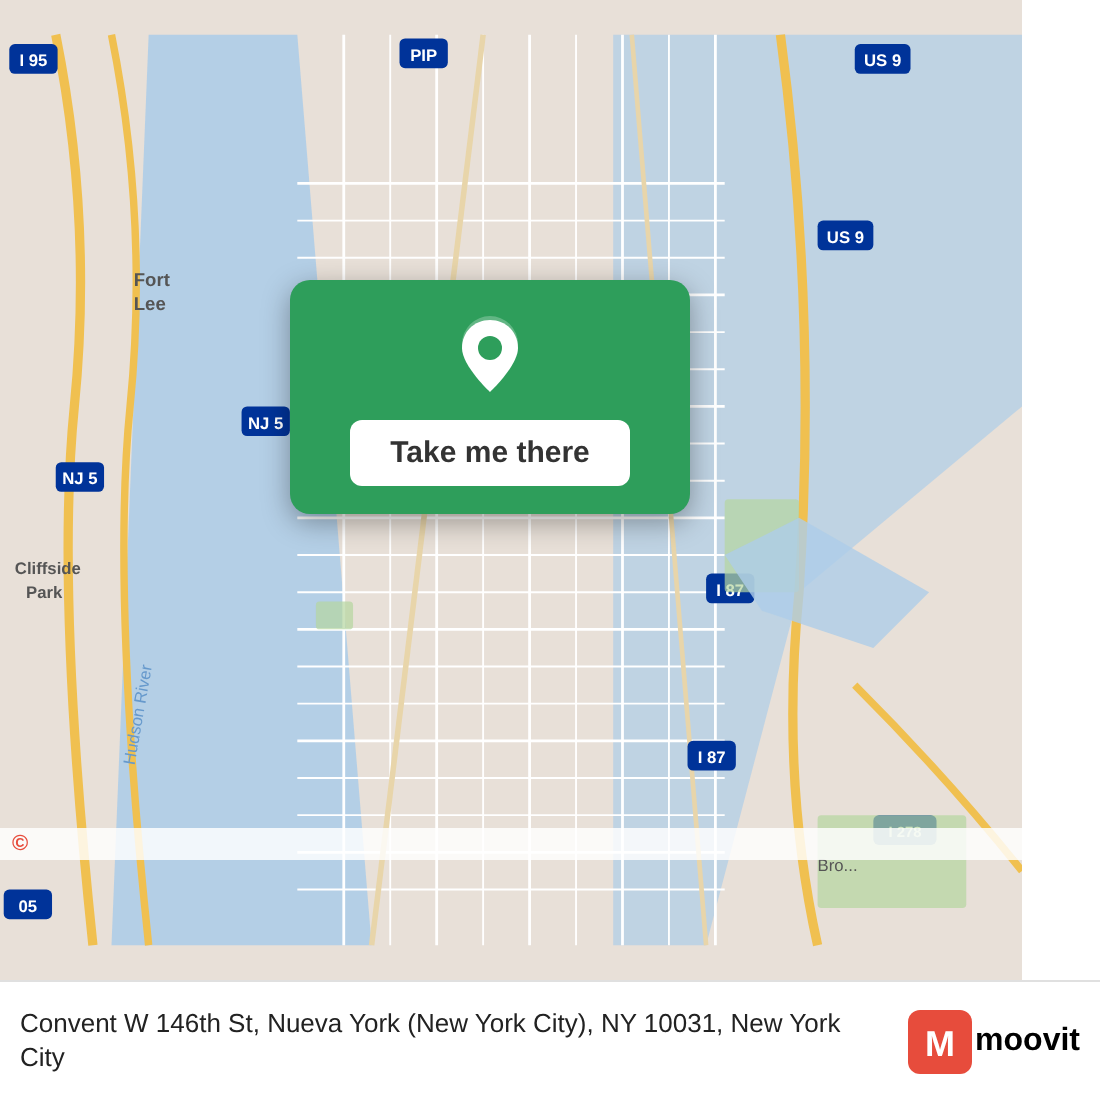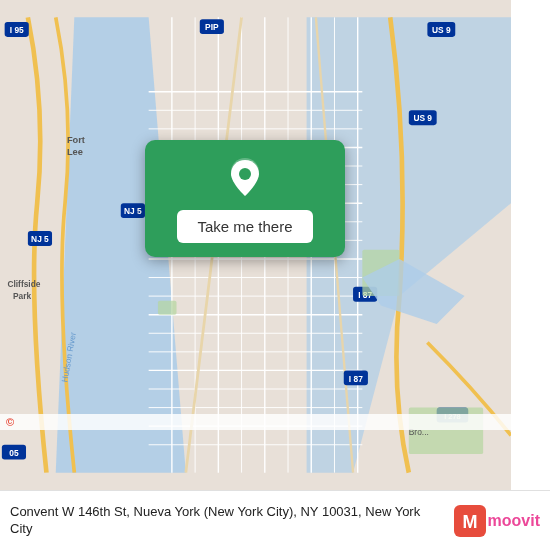--- a/index.html
+++ b/index.html
@@ -47,21 +47,21 @@
       margin-bottom: 10px;
     }
 
     .take-me-btn {
       background: white;
       color: #333;
       border: none;
       border-radius: 6px;
       padding: 8px 20px;
       font-size: 15px;
-      font-weight: 400;
+      font-weight: 700;
       cursor: pointer;
       white-space: nowrap;
     }
 
     
     .attribution-bar {
       position: absolute;
       bottom: 60px;
       left: 0;
       width: 100%;
@@ -107,21 +107,21 @@
     }
 
     .moovit-icon {
       width: 32px;
       height: 32px;
     }
 
     .moovit-text {
       font-size: 16px;
       font-weight: bold;
-      color: #ec4899;
+      color: #000000;
     }
   </style>
 </head>
 <body>
 
 <div id="map-container">
   
   <svg id="map-svg" viewBox="0 0 550 490" xmlns="http://www.w3.org/2000/svg">
 
     <rect width="550" height="490" fill="#e8e0d8"></rect>

